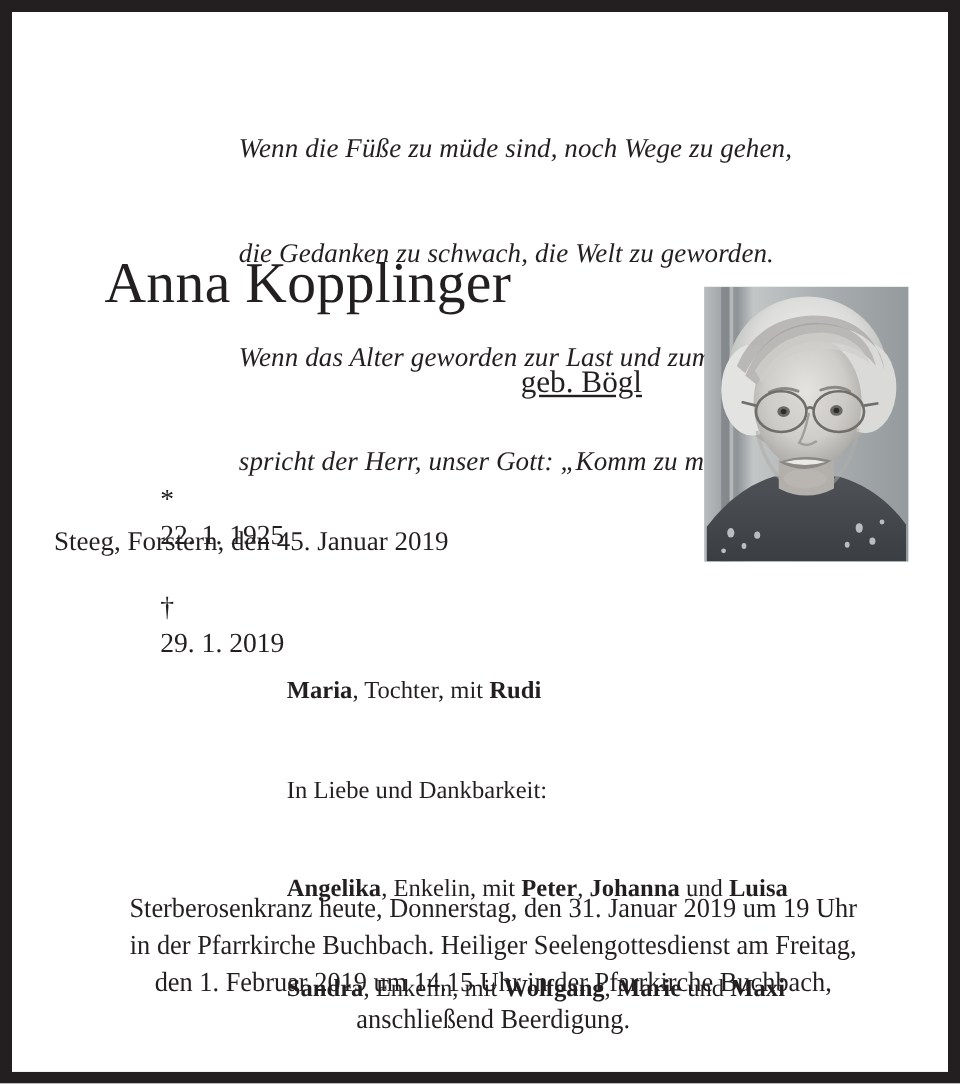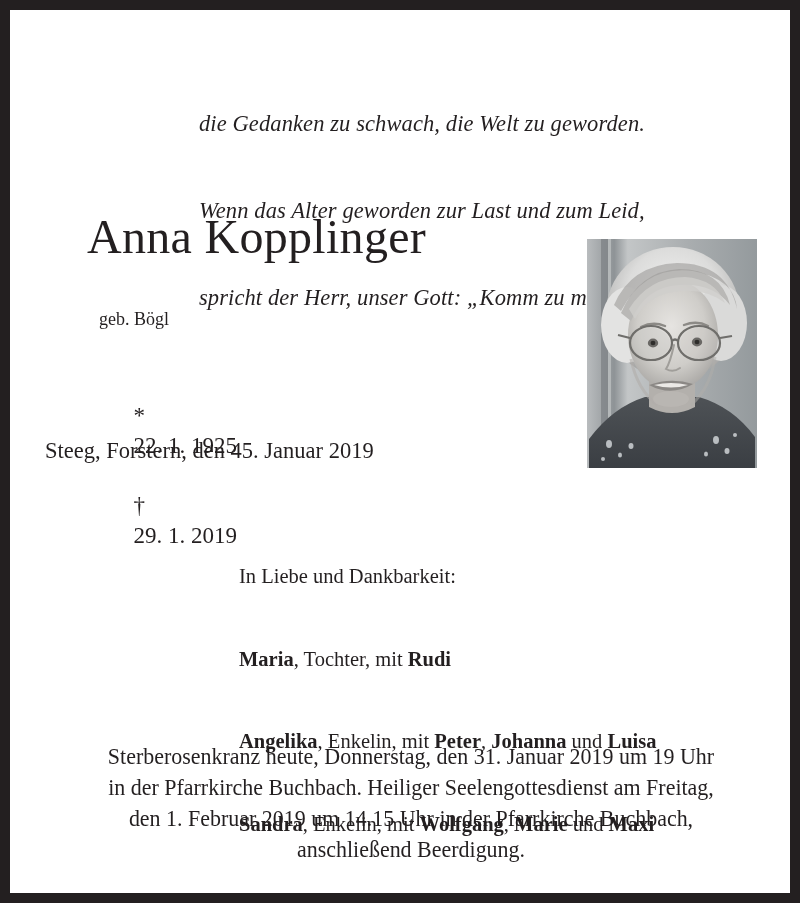--- a/index.html
+++ b/index.html
@@ -61,24 +61,25 @@
     letter-spacing: 0.3px;
     color: #231f20;
     white-space: nowrap;
   }
 
   .maiden {
     position: absolute;
     left: 88px;
     top: 294px;
     width: 436px;
-    text-align: left;
-    font-size: 18px;
+    text-align: right;
+    font-size: 26px;
     line-height: 28px;
     color: #231f20;
+    text-decoration: underline;
   }
 
   .dates {
     position: absolute;
     left: 88px;
     top: 360px;
     width: 436px;
     text-align: left;
     font-size: 23px;
     line-height: 30px;
@@ -139,20 +140,21 @@
   }
   .service .sline { display: block; white-space: nowrap; }
 </style>
 </head>
 <body>
 
 <div class="notice">
   <div class="inner">
 
     <div class="verse">
+      <span class="vline">Wenn die Füße zu müde sind, noch Wege zu gehen,</span>
       <span class="vline">die Gedanken zu schwach, die Welt zu geworden.</span>
       <span class="vline">Wenn das Alter geworden zur Last und zum Leid,</span>
       <span class="vline">spricht der Herr, unser Gott: „Komm zu mir, es ist Zeit.“</span>
     </div>
 
     <div class="name">Anna Kopplinger</div>
 
     <div class="maiden">geb. Bögl</div>
 
     <div class="dates">
@@ -243,22 +245,22 @@
         <path d="M62 146 Q84 138 106 145 Q84 158 62 146 Z" fill="#8b8885"></path>
         <path d="M67 146 Q84 142 101 146 Q84 151 67 146 Z" fill="#ebe9e6"></path>
 
         <path d="M44 120 Q50 150 70 166" stroke="#b0aeaa" stroke-width="3" fill="none" opacity="0.6"></path>
         <path d="M128 118 Q124 148 104 166" stroke="#b0aeaa" stroke-width="3" fill="none" opacity="0.5"></path>
         <ellipse cx="84" cy="160" rx="18" ry="8" fill="#bfbcb8" opacity="0.5"></ellipse>
       </svg>
     </div>
 
     <div class="family">
+      <span class="fline"><b>Maria</b><span>, Tochter, mit </span><b>Rudi</b></span>
       <span class="fline">In Liebe und Dankbarkeit:</span>
-      <span class="fline"><b>Maria</b><span>, Tochter, mit </span><b>Rudi</b></span>
       <span class="fline"><b>Angelika</b><span>, Enkelin, mit </span><b>Peter</b><span>, </span><b>Johanna</b><span> und </span><b>Luisa</b></span>
       <span class="fline"><b>Sandra</b><span>, Enkelin, mit </span><b>Wolfgang</b><span>, </span><b>Marie</b><span> und </span><b>Maxi</b></span>
       
       
       
     </div>
 
     <div class="service">
       <span class="sline">Sterberosenkranz heute, Donnerstag, den 31. Januar 2019 um 19 Uhr</span>
       <span class="sline">in der Pfarrkirche Buchbach. Heiliger Seelengottesdienst am Freitag,</span>

